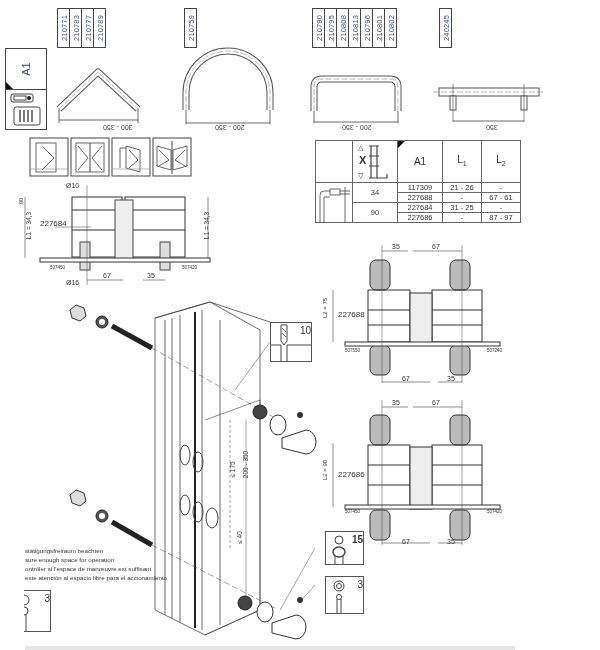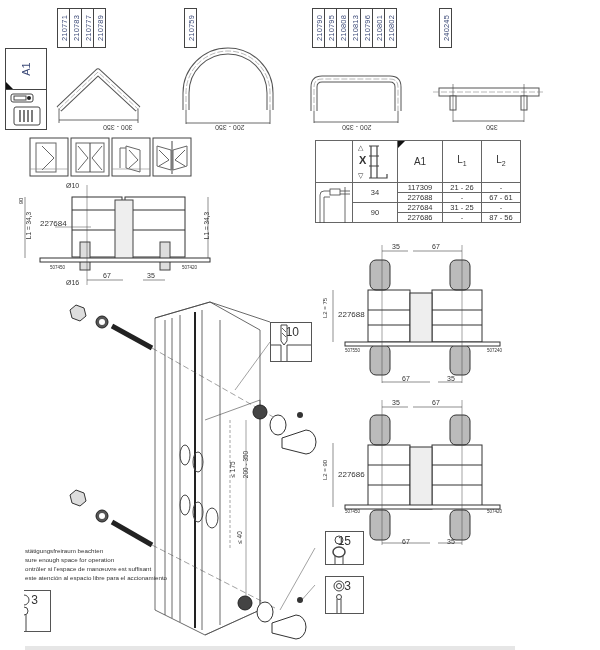--- a/index.html
+++ b/index.html
@@ -9,21 +9,21 @@
   .numbox .cell{width:11px;height:38px;border-right:1px solid #444;position:relative;}
   .numbox .cell:last-child{border-right:none;}
   .numbox .cell span{position:absolute;left:50%;top:50%;transform:translate(-50%,-50%) rotate(-90deg);font-size:7.5px;color:#3c4a78;white-space:nowrap;letter-spacing:0.2px;}
   .dimlabel{position:absolute;font-size:7px;color:#444;transform:rotate(180deg);white-space:nowrap;}
   svg{position:absolute;overflow:visible;}
   table.spec{position:absolute;left:315px;top:140px;border-collapse:collapse;font-size:7.5px;color:#333;}
   table.spec td{border:1px solid #666;padding:0 3px;text-align:center;height:9px;line-height:9px;}
   .lbl{position:absolute;font-size:7px;color:#333;white-space:nowrap;}
   .note{position:absolute;font-size:6.2px;color:#333;white-space:nowrap;}
   .detailbox{position:absolute;border:1px solid #555;background:#fff;}
-  .detailbox .n{position:absolute;top:2px;right:12px;font-size:12px;color:#333;}
+  .detailbox .n{position:absolute;top:2px;right:0;font-size:10px;color:#333;}
   .footerbar{position:absolute;left:25px;top:646px;width:490px;height:4px;background:#e6e6e6;}
 </style>
 </head>
 <body>
 
 <div class="abs" style="left:5px;top:48px;width:40px;height:80px;border:1px solid #444;">
   <div style="height:40px;border-bottom:1px solid #444;position:relative;">
     <span style="position:absolute;left:50%;top:50%;transform:translate(-50%,-50%) rotate(-90deg);font-size:11px;color:#3c4a78;">A1</span>
     <div style="position:absolute;left:0;bottom:0;width:0;height:0;border-left:7px solid #111;border-top:7px solid transparent;"></div>
   </div>
@@ -199,21 +199,21 @@
   </tr>
   <tr>
     <td rowspan="2">90</td>
     <td>227684</td>
     <td>31 - 25</td>
     <td>-</td>
   </tr>
   <tr>
     <td>227686</td>
     <td>-</td>
-    <td>87 - 56</td>
+    <td>87 - 97</td>
   </tr>
 </tbody>
   </table>
 
 <svg width="200" height="110" style="left:25px;top:180px;">
   <rect x="47" y="17" width="50" height="60" fill="none" stroke="#333"></rect>
   <rect x="100" y="17" width="60" height="60" fill="none" stroke="#333"></rect>
   <line x1="47" y1="30" x2="97" y2="30" stroke="#333"></line>
   <line x1="47" y1="50" x2="97" y2="50" stroke="#333"></line>
   <line x1="100" y1="30" x2="160" y2="30" stroke="#333"></line>
@@ -361,21 +361,21 @@
 <div class="lbl" style="left:233px;top:534px;transform:rotate(-90deg);font-size:6.5px;">≤ 40</div>
 
 <div class="detailbox" style="left:270px;top:322px;width:40px;height:38px;">
   <span class="n">10</span>
   <svg width="40" height="38" style="left:0;top:0;">
     <path d="M10,2 L16,2 L16,18 L13,22 L10,18 Z" fill="#fff" stroke="#444"></path>
     <path d="M11,5 L15,9 M11,10 L15,14" stroke="#666"></path>
     <path d="M0,22 L10,22 L10,38 M16,38 L16,22 L40,22" fill="none" stroke="#444"></path>
   </svg>
 </div>
-<div class="detailbox" style="left:325px;top:531px;width:37px;height:32px;">
+<div class="detailbox" style="left:325px;top:531px;width:37px;height:32px;font-weight:bold;">
   <span class="n">15</span>
   <svg width="37" height="32" style="left:0;top:0;">
     <circle cx="13" cy="8" r="4" fill="none" stroke="#444"></circle>
     <ellipse cx="13" cy="20" rx="6" ry="5" fill="none" stroke="#444" stroke-width="1.5"></ellipse>
     <line x1="9" y1="24" x2="9" y2="32" stroke="#444"></line>
     <line x1="17" y1="24" x2="17" y2="32" stroke="#444"></line>
   </svg>
 </div>
 <div class="detailbox" style="left:325px;top:576px;width:37px;height:36px;">
   <span class="n">3</span>

